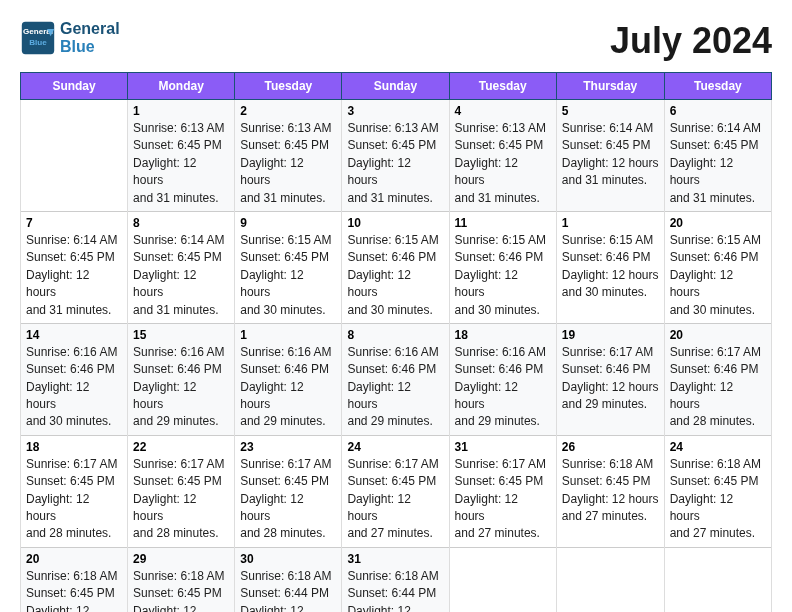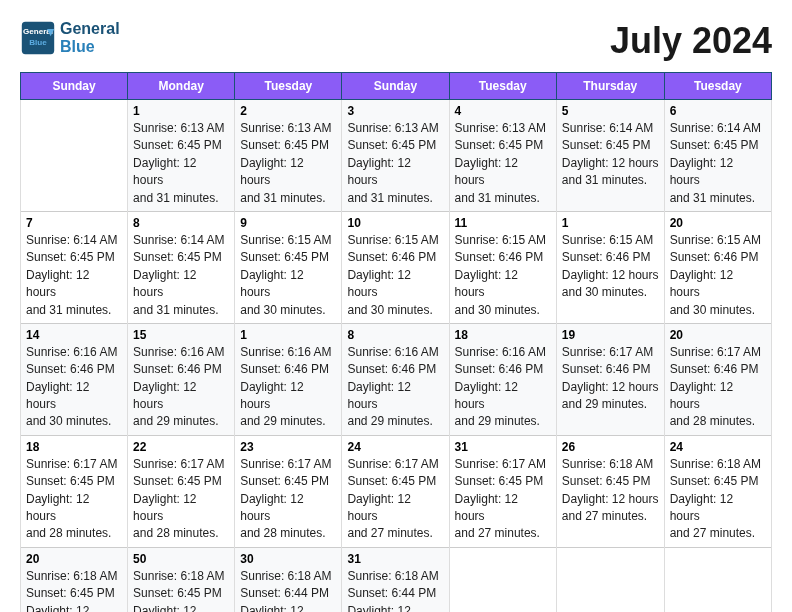--- a/index.html
+++ b/index.html
@@ -317,21 +317,21 @@
       </tr>
       <tr>
         <td>
           <span class="day-num">20</span>
           <div class="day-info" style="white-space: pre-line;">Sunrise: 6:18 AM
 Sunset: 6:45 PM
 Daylight: 12 hours
 and 26 minutes.</div>
         </td>
         <td>
-          <span class="day-num">50</span>
+          <span class="day-num">29</span>
           <div class="day-info" style="white-space: pre-line;">Sunrise: 6:18 AM
 Sunset: 6:45 PM
 Daylight: 12 hours
 and 26 minutes.</div>
         </td>
         <td>
           <span class="day-num">30</span>
           <div class="day-info" style="white-space: pre-line;">Sunrise: 6:18 AM
 Sunset: 6:44 PM
 Daylight: 12 hours

